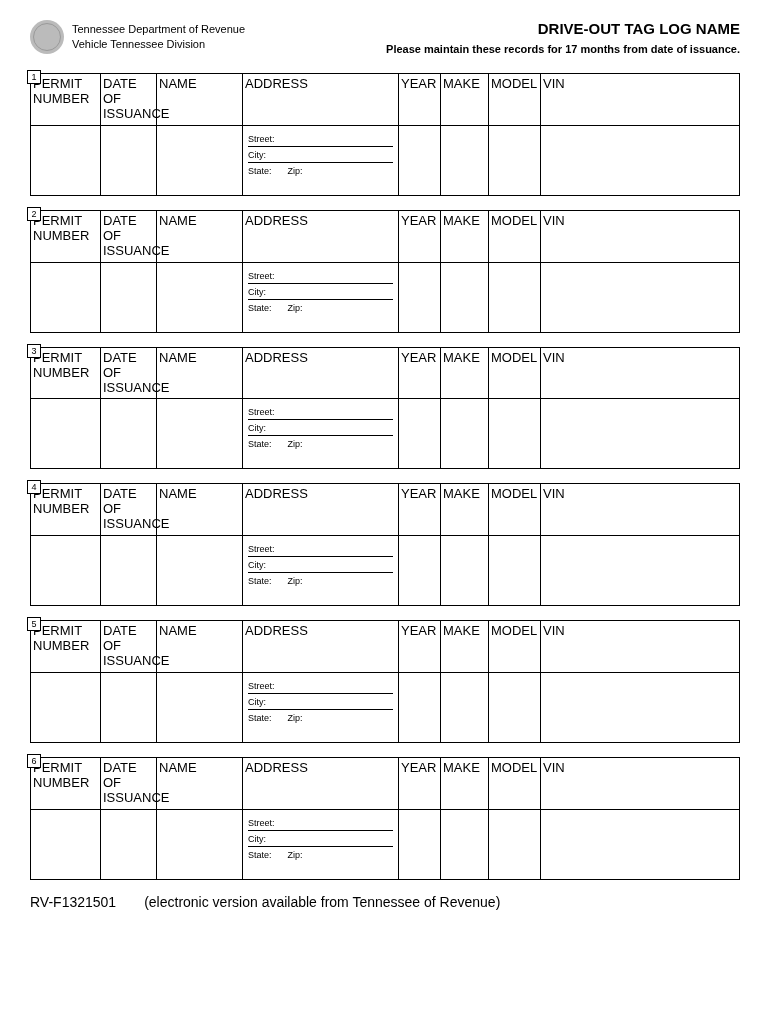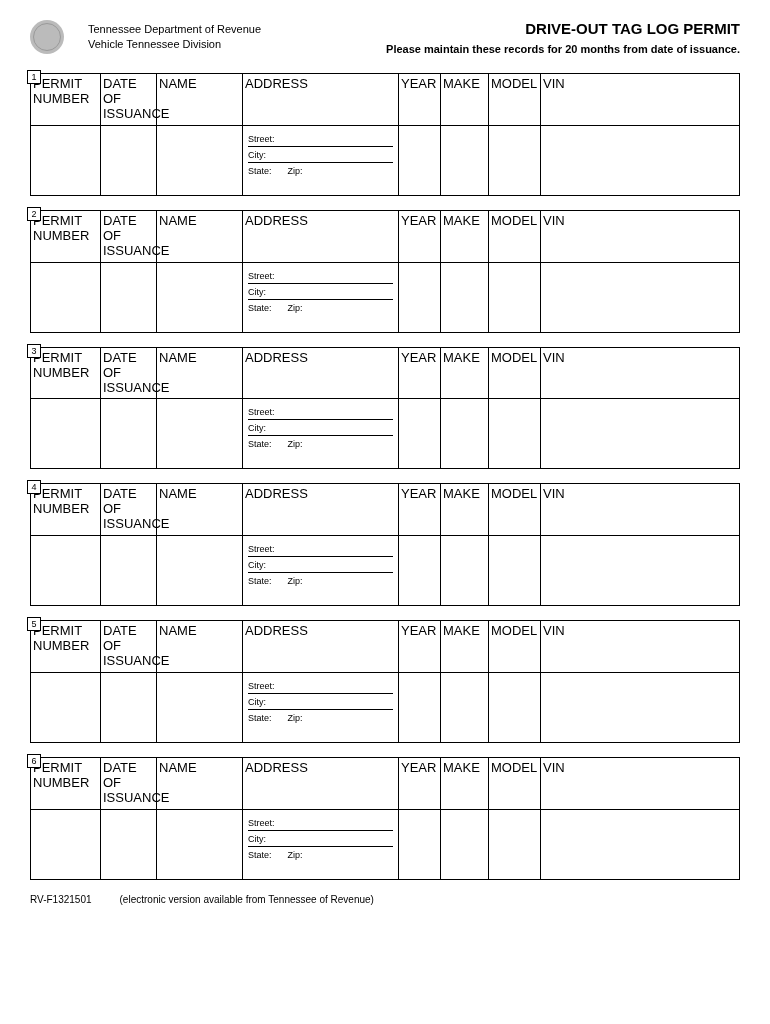--- a/index.html
+++ b/index.html
@@ -16,21 +16,21 @@
   }
   .header-row {
     display: flex;
     justify-content: space-between;
     align-items: flex-start;
     margin-bottom: 18px;
   }
   .header-left {
     display: flex;
     align-items: flex-start;
-    gap: 24px;
+    gap: 8px;
   }
   .seal {
     width: 34px;
     height: 34px;
     border-radius: 50%;
     background: #bbb;
     display: flex;
     align-items: center;
     justify-content: center;
     font-size: 6px;
@@ -104,41 +104,41 @@
   .addr-line {
     border-bottom: 1px solid #000;
     padding: 3px 0 2px 0;
     display: flex;
     gap: 16px;
   }
   .addr-line:last-child { border-bottom: none; padding-bottom:0; }
 
   .footer {
     margin-top: 14px;
-    font-size: 10px;
+    font-size: 14px;
     display: flex;
     gap: 28px;
   }
 </style>
 </head>
 <body>
 
 <div class="page">
 
   <div class="header-row">
     <div class="header-left">
       <div class="seal"></div>
       <div class="dept-lines">
         <div>Tennessee Department of Revenue</div>
         <div>Vehicle Tennessee Division</div>
       </div>
     </div>
     <div class="header-right">
-      <div class="title">DRIVE-OUT TAG LOG PERMIT</div>
-      <div class="subtitle">Please maintain these records for 20 months from date of issuance.</div>
+      <div class="title">DRIVE-OUT TAG LOG NAME</div>
+      <div class="subtitle">Please maintain these records for 17 months from date of issuance.</div>
     </div>
   </div>
 
   <div class="entries" id="entries-container">
       <div class="entry">
     <div class="entry-num">1</div>
     <table class="block">
       <colgroup>
         <col class="col-permit">
             <col class="col-date">

